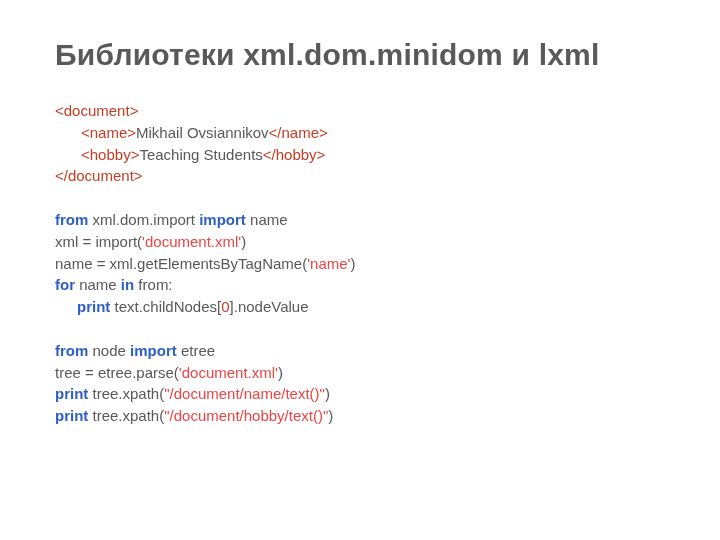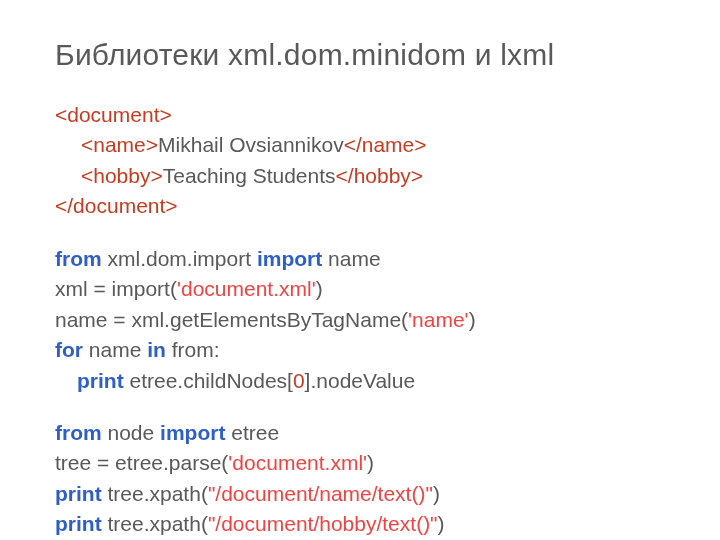--- a/index.html
+++ b/index.html
@@ -10,27 +10,27 @@
     background: #ffffff;
     font-family: Arial, Helvetica, sans-serif;
     color: #595959;
     box-sizing: border-box;
   }
   .slide {
     padding: 38px 55px 0 55px;
   }
   h1.title {
     margin: 0 0 28px 0;
-    font-weight: 400;
+    font-weight: 700;
     font-size: 30px;
     color: #595959;
     letter-spacing: 0.2px;
   }
   .code-block {
-    font-size: 21px;
+    font-size: 15px;
     line-height: 1.45;
     white-space: pre;
     font-family: Arial, Helvetica, sans-serif;
     margin-bottom: 22px;
     margin-top: 8px;
   }
   .red  { color: #c63c22; }
   .blue { color: #2e5fc9; font-weight: bold; }
   .grey { color: #595959; }
   .green{ color: #ef4444; }
@@ -46,20 +46,20 @@
 
   <div class="code-block"><span class="red">&lt;document&gt;</span>
 <span class="indent"></span><span class="red">&lt;name&gt;</span><span class="grey">Mikhail Ovsiannikov</span><span class="red">&lt;/name&gt;</span>
 <span class="indent"></span><span class="red">&lt;hobby&gt;</span><span class="grey">Teaching Students</span><span class="red">&lt;/hobby&gt;</span>
 <span class="red">&lt;/document&gt;</span></div>
 
   <div class="code-block"><span class="blue">from</span><span class="grey"> xml.dom.import </span><span class="blue">import</span><span class="grey"> name</span>
 <span class="grey">xml = import(</span><span class="green">'document.xml'</span><span class="grey">)</span>
 <span class="grey">name = xml.getElementsByTagName(</span><span class="green">'name'</span><span class="grey">)</span>
 <span class="blue">for</span><span class="grey"> name </span><span class="blue">in</span><span class="grey"> from:</span>
-<span class="indent-sm"></span><span class="blue">print</span><span class="grey"> etree.childNodes[</span><span class="red">0</span><span class="grey">].nodeValue</span></div>
+<span class="indent-sm"></span><span class="blue">print</span><span class="grey"> text.childNodes[</span><span class="red">0</span><span class="grey">].nodeValue</span></div>
 
   <div class="code-block"><span class="blue">from</span><span class="grey"> node </span><span class="blue">import</span><span class="grey"> etree</span>
 <span class="grey">tree = etree.parse(</span><span class="green">'document.xml'</span><span class="grey">)</span>
 <span class="blue">print</span><span class="grey"> tree.xpath(</span><span class="green">"/document/name/text()"</span><span class="grey">)</span>
 <span class="blue">print</span><span class="grey"> tree.xpath(</span><span class="green">"/document/hobby/text()"</span><span class="grey">)</span></div>
 
 </div>
 
 </body></html>

